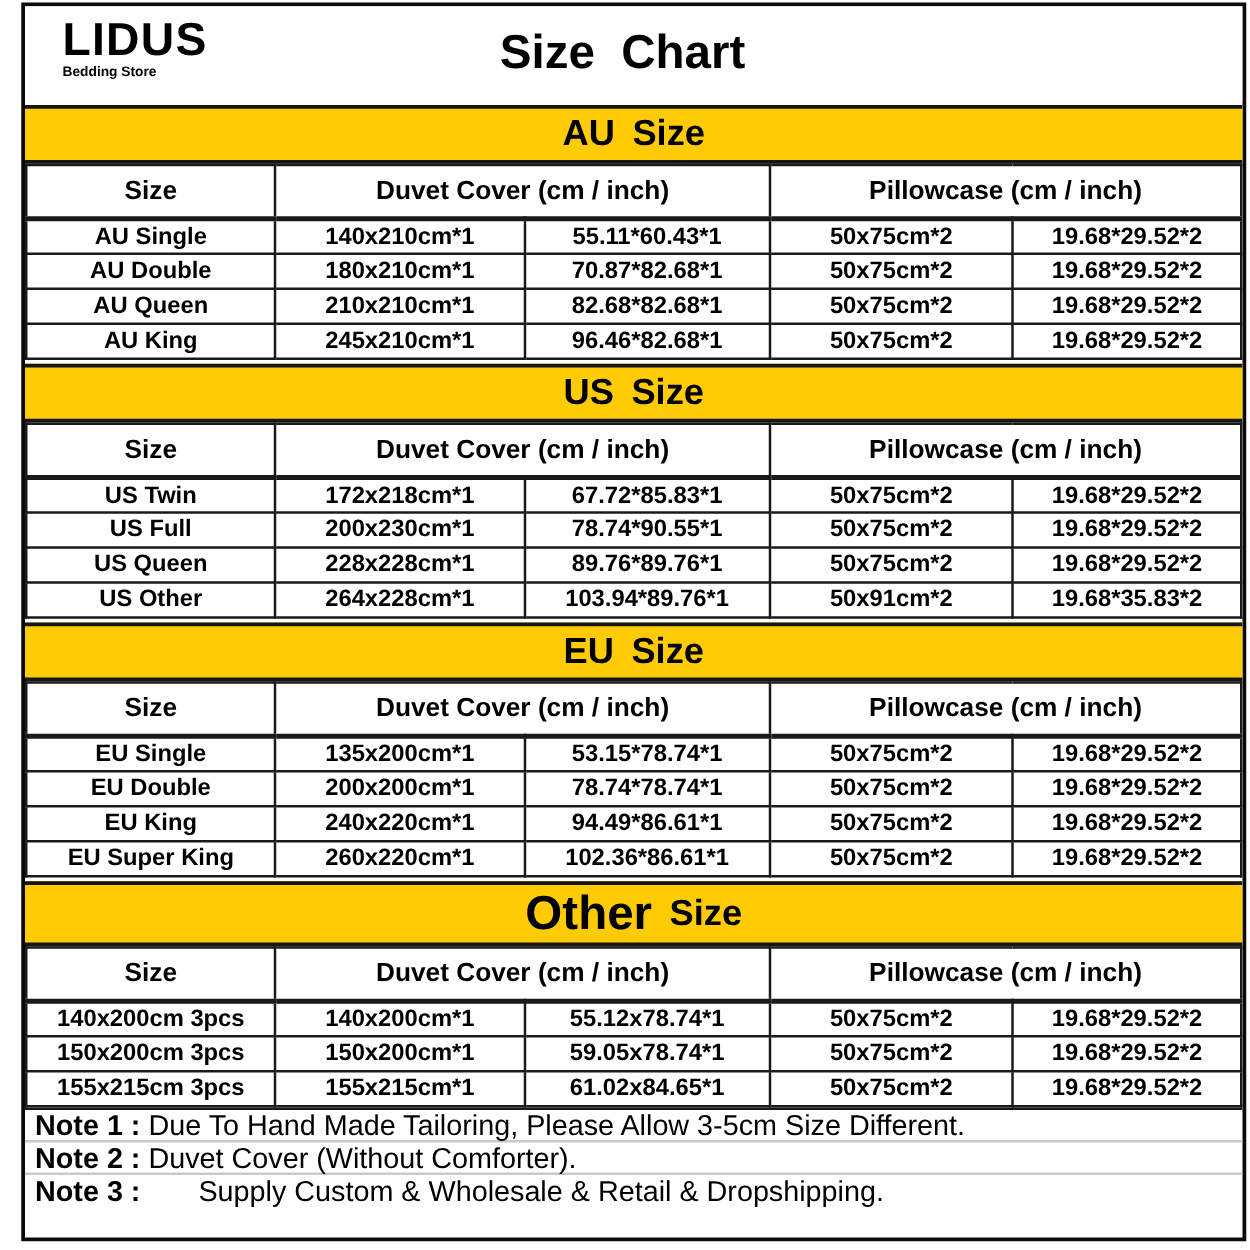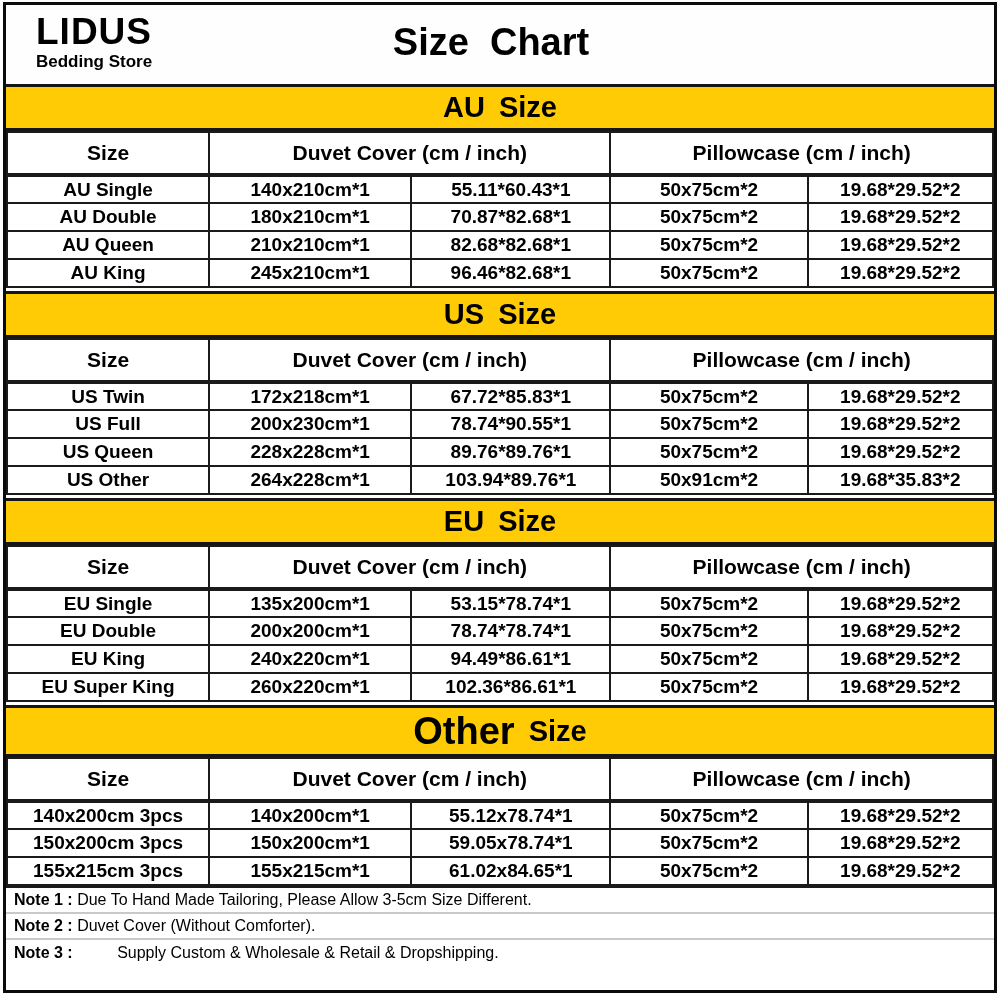--- a/index.html
+++ b/index.html
@@ -5,21 +5,21 @@
   * { margin: 0; padding: 0; box-sizing: border-box; }
   html, body { background: #ffffff; }
   body {
     width: 1000px; height: 1000px;
     font-family: "Liberation Sans", sans-serif;
     color: #000;
     position: relative;
   }
   .sheet {
     width: 1000px; height: 1000px;
-    padding: 2px 3px 7px 3px;
+    padding: 2px 3px 7px 17px;
   }
   .frame {
     width: 100%; height: 100%;
     border: 3px solid #0b0b0b;
     background: #fff;
     overflow: hidden;
   }
 
   
   .top-header {
@@ -29,21 +29,21 @@
   }
   .logo-block {
     position: absolute; left: 30px; top: 8px;
     line-height: 1;
   }
   .logo-name {
     font-size: 37px; font-weight: bold; letter-spacing: 1px;
     white-space: pre;
   }
   .logo-tagline {
-    font-size: 17px; font-weight: bold; margin-top: 3px;
+    font-size: 11px; font-weight: bold; margin-top: 3px;
     white-space: pre;
   }
   .sheet-title {
     position: absolute; left: 0; right: 18px; top: 16px;
     text-align: center;
     font-size: 38px; font-weight: bold;
     white-space: pre;
   }
 
   
@@ -93,21 +93,21 @@
 
   
   .notes {
     border-top: 2px solid #1a1a1a;
   }
   .note-row {
     height: 26px;
     display: flex; align-items: center;
     padding-left: 8px;
     border-bottom: 2px solid #c9c9c9;
-    font-size: 16px;
+    font-size: 23px;
     white-space: pre;
   }
   .note-row:last-child { border-bottom: none; gap: 40px; }
   .note-label { font-weight: bold; }
   .note-text { font-weight: normal; }
 </style>
 </head>
 <body>
 
 <div class="sheet">

